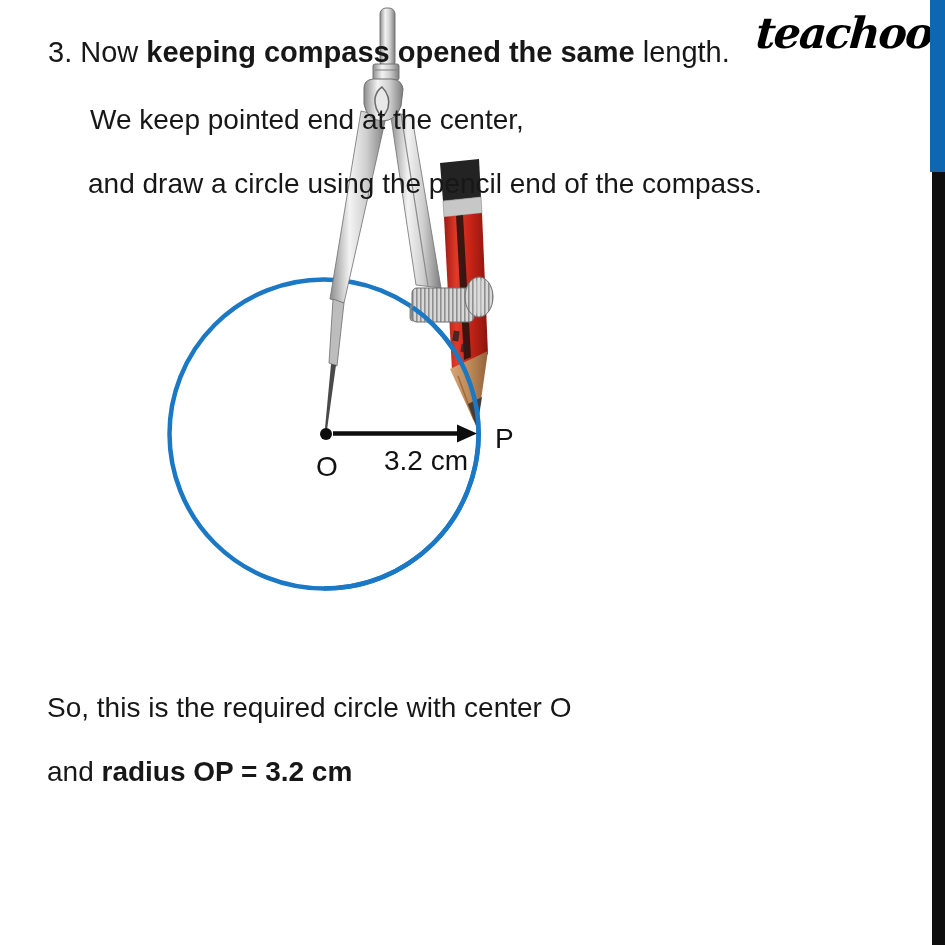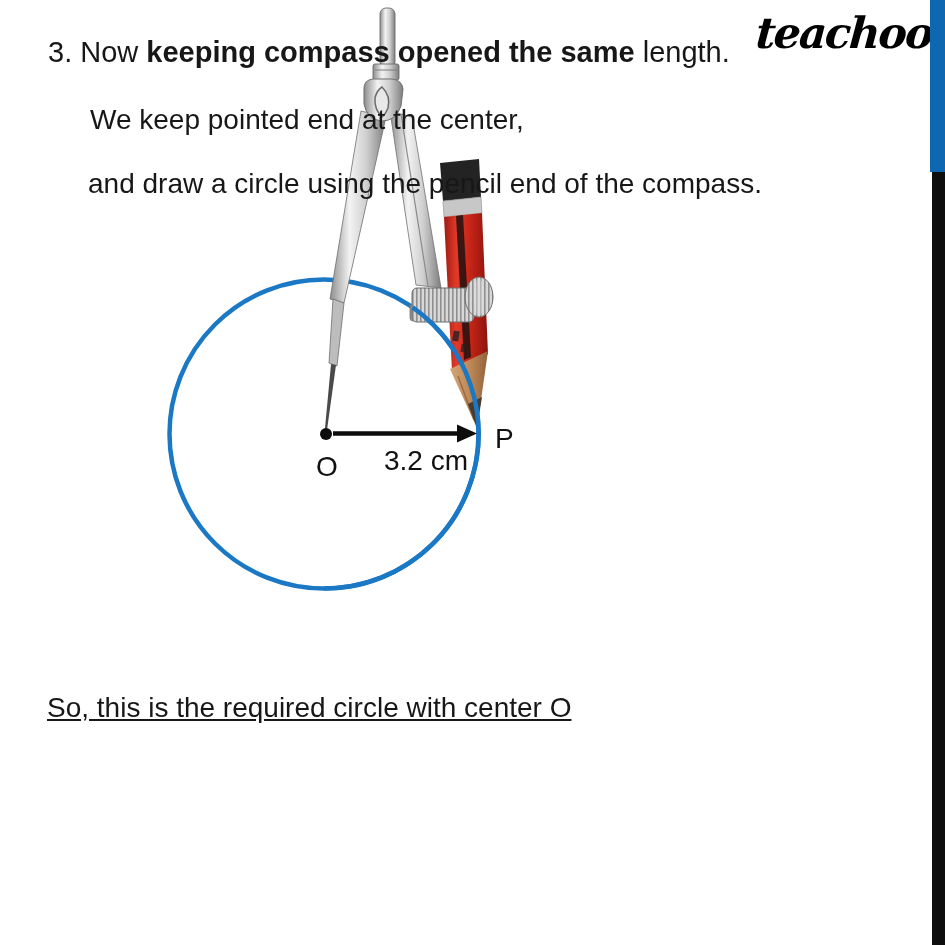--- a/index.html
+++ b/index.html
@@ -23,21 +23,21 @@
   }
 
   
   .tline{position:absolute;white-space:nowrap;color:#171717;z-index:5;line-height:1.15;}
   .fs29{font-size:29px;}
   .fs28{font-size:28px;}
   .b{font-weight:700;}
   .step1{left:48px;top:36px;}
   .step2{left:90px;top:104px;}
   .step3{left:88px;top:168px;}
-  .concl1{left:47px;top:692px;text-decoration:underline;}
+  .concl1{left:47px;top:692px;}
   .concl2{left:47px;top:756px;}
 
   
   .diagram-svg{position:absolute;left:0;top:0;z-index:1;}
   .dlabel{position:absolute;font-size:28px;color:#111;z-index:4;white-space:nowrap;}
   .lab-o{left:316px;top:451px;}
   .lab-r{left:384px;top:445px;}
   .lab-p{left:495px;top:423px;}
 </style>
 </head>
@@ -125,19 +125,22 @@
   <div class="dlabel lab-r">3.2 cm</div>
   <div class="dlabel lab-p">P</div>
 
   <div class="tline fs29 step1">
     <span>3. Now </span><span class="b">keeping compass opened the same</span><span> length.</span>
   </div>
   <div class="tline fs28 step3">and draw a circle using the pencil end of the compass.</div>
   <div class="tline fs28 step2">We keep pointed end at the center,</div>
 
   <div class="tline fs28 concl1">So, this is the required circle with center O</div>
+  <div class="tline fs28 concl2">
+    <span>and </span><span class="b">radius OP = 3.2 cm</span>
+  </div>
 
   <div class="logo">teachoo</div>
 
   <div class="bar-blue"></div>
   <div class="bar-black"></div>
 
 </div>
 
 </body></html>

